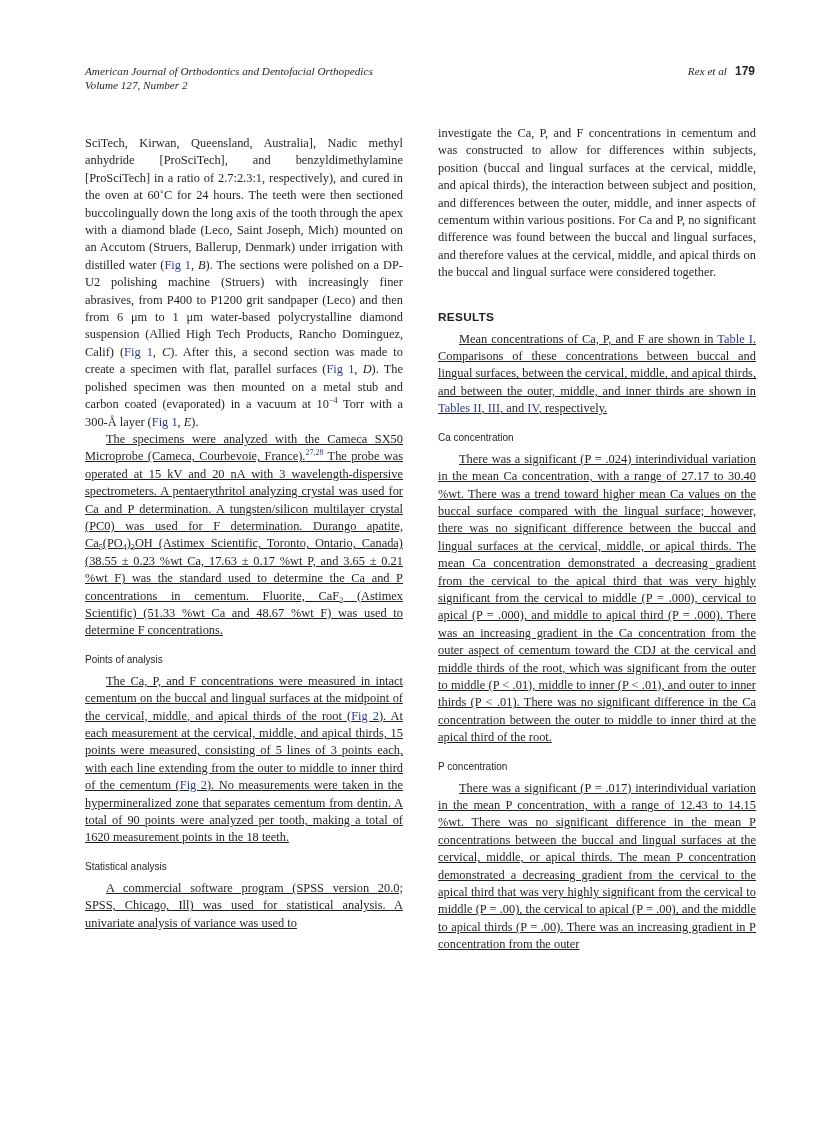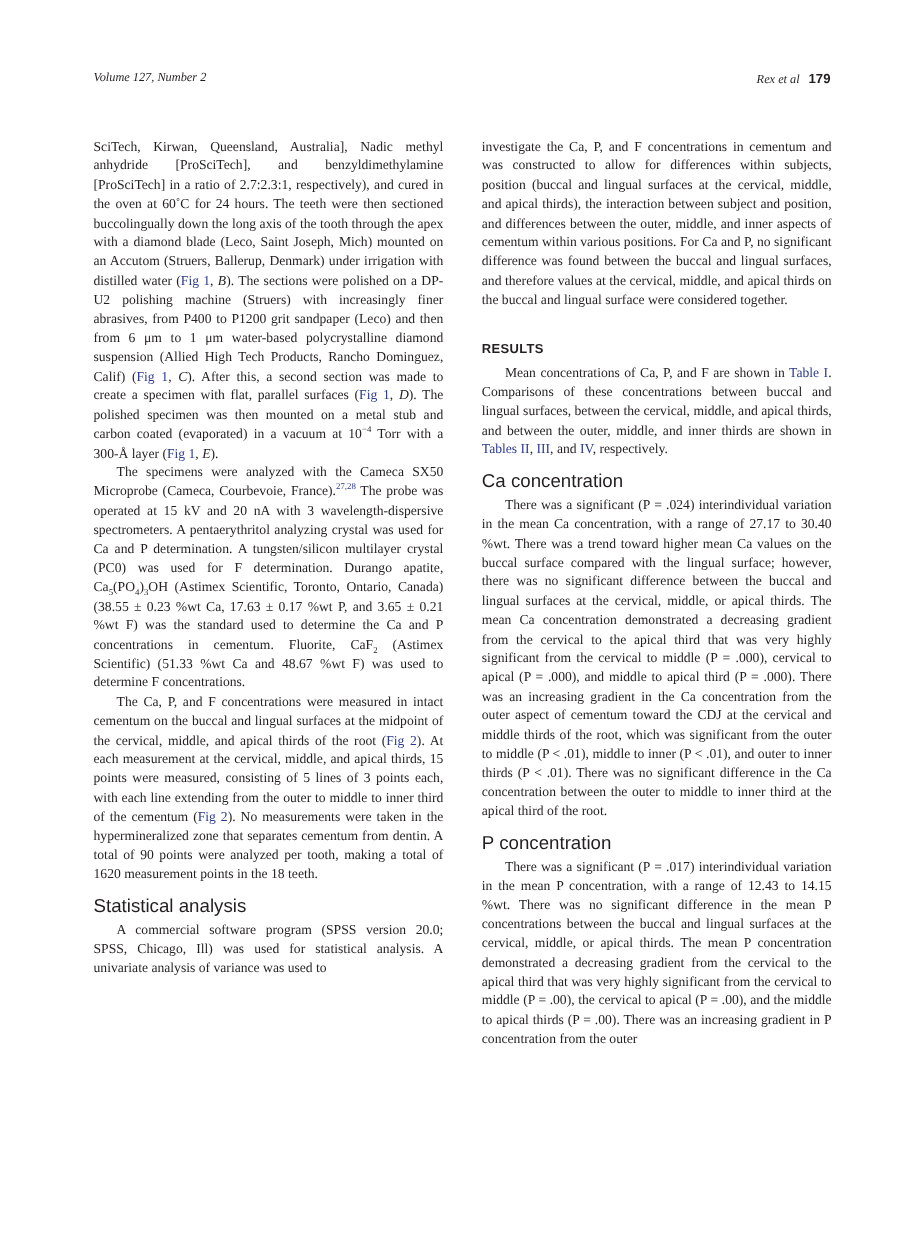--- a/index.html
+++ b/index.html
@@ -4,47 +4,49 @@
 <style>
   html, body { margin: 0; padding: 0; background: #ffffff; }
   body { width: 838px; height: 1122px; position: relative; overflow: hidden;
          font-family: "Liberation Serif", serif; color: #231f20; }
   .header { position: absolute; left: 85px; top: 64px; width: 670px;
             font-family: "Liberation Serif", serif; font-style: italic; font-size: 11.2px; line-height: 14px; color: #231f20; }
   .header .left { position: absolute; left: 0; top: 0; }
   .header .right { position: absolute; right: 0; top: 0; }
   .header .pnum { font-family: "Liberation Sans", sans-serif; font-style: normal; font-weight: bold; font-size: 12px; margin-left: 8px; }
   .col { position: absolute; top: 125px; width: 318px; font-size: 12.4px; line-height: 17.4px; text-align: justify; }
-  .col.left { left: 85px; }
+  .col.left { left: 85px; margin-top: 10px; }
   .col.right { left: 438px; }
   p { margin: 0; }
-  p.indent { text-indent: 21px; }
-  h3 { font-family: "Liberation Sans", sans-serif; font-size: 17px; font-weight: normal; margin: 12px 0 6px 0; line-height: 15px; color: #231f20; }
+  p.indent { text-indent: 21px; text-decoration: underline; }
+  h3 { font-family: "Liberation Sans", sans-serif; font-size: 10px; font-weight: normal; margin: 12px 0 6px 0; line-height: 15px; color: #231f20; }
   h2 { font-family: "Liberation Sans", sans-serif; font-size: 11.8px; font-weight: bold; margin: 28px 0 6px 0; line-height: 15px; letter-spacing: 0.3px; color: #231f20; }
   .link { color: #2b3a8f; }
   sup, sub { font-size: 8px; line-height: 0; }
   .it { font-style: italic; }
 </style>
 </head>
 <body>
 
 <div class="header">
   <div class="left">
+    <div>American Journal of Orthodontics and Dentofacial Orthopedics</div>
     <div>Volume 127, Number 2</div>
   </div>
   <div class="right">
     <span>Rex et al</span><span class="pnum">179</span>
   </div>
 </div>
 
 <div class="col left">
   <p><span>SciTech, Kirwan, Queensland, Australia], Nadic methyl anhydride [ProSciTech], and benzyldimethylamine [ProSciTech] in a ratio of 2.7:2.3:1, respectively), and cured in the oven at 60˚C for 24 hours. The teeth were then sectioned buccolingually down the long axis of the tooth through the apex with a diamond blade (Leco, Saint Joseph, Mich) mounted on an Accutom (Struers, Ballerup, Denmark) under irrigation with distilled water (</span><span class="link">Fig 1</span><span>, </span><span class="it">B</span><span>). The sections were polished on a DP-U2 polishing machine (Struers) with increasingly finer abrasives, from P400 to P1200 grit sandpaper (Leco) and then from 6 μm to 1 μm water-based polycrystalline diamond suspension (Allied High Tech Products, Rancho Dominguez, Calif) (</span><span class="link">Fig 1</span><span>, </span><span class="it">C</span><span>). After this, a second section was made to create a specimen with flat, parallel surfaces (</span><span class="link">Fig 1</span><span>, </span><span class="it">D</span><span>). The polished specimen was then mounted on a metal stub and carbon coated (evaporated) in a vacuum at 10</span><sup>−4</sup><span> Torr with a 300-Å layer (</span><span class="link">Fig 1</span><span>, </span><span class="it">E</span><span>).</span></p>
 
   <p class="indent"><span>The specimens were analyzed with the Cameca SX50 Microprobe (Cameca, Courbevoie, France).</span><sup class="link">27,28</sup><span> The probe was operated at 15 kV and 20 nA with 3 wavelength-dispersive spectrometers. A pentaerythritol analyzing crystal was used for Ca and P determination. A tungsten/silicon multilayer crystal (PC0) was used for F determination. Durango apatite, Ca</span><sub>5</sub><span>(PO</span><sub>4</sub><span>)</span><sub>3</sub><span>OH (Astimex Scientific, Toronto, Ontario, Canada) (38.55 ± 0.23 %wt Ca, 17.63 ± 0.17 %wt P, and 3.65 ± 0.21 %wt F) was the standard used to determine the Ca and P concentrations in cementum. Fluorite, CaF</span><sub>2</sub><span> (Astimex Scientific) (51.33 %wt Ca and 48.67 %wt F) was used to determine F concentrations.</span></p>
 
+  <h3>Points of analysis</h3>
   <p class="indent"><span>The Ca, P, and F concentrations were measured in intact cementum on the buccal and lingual surfaces at the midpoint of the cervical, middle, and apical thirds of the root (</span><span class="link">Fig 2</span><span>). At each measurement at the cervical, middle, and apical thirds, 15 points were measured, consisting of 5 lines of 3 points each, with each line extending from the outer to middle to inner third of the cementum (</span><span class="link">Fig 2</span><span>). No measurements were taken in the hypermineralized zone that separates cementum from dentin. A total of 90 points were analyzed per tooth, making a total of 1620 measurement points in the 18 teeth.</span></p>
 
   <h3>Statistical analysis</h3>
   <p class="indent">A commercial software program (SPSS version 20.0; SPSS, Chicago, Ill) was used for statistical analysis. A univariate analysis of variance was used to</p>
 </div>
 
 <div class="col right">
   <p>investigate the Ca, P, and F concentrations in cementum and was constructed to allow for differences within subjects, position (buccal and lingual surfaces at the cervical, middle, and apical thirds), the interaction between subject and position, and differences between the outer, middle, and inner aspects of cementum within various positions. For Ca and P, no significant difference was found between the buccal and lingual surfaces, and therefore values at the cervical, middle, and apical thirds on the buccal and lingual surface were considered together.</p>
 
   <h2>RESULTS</h2>

